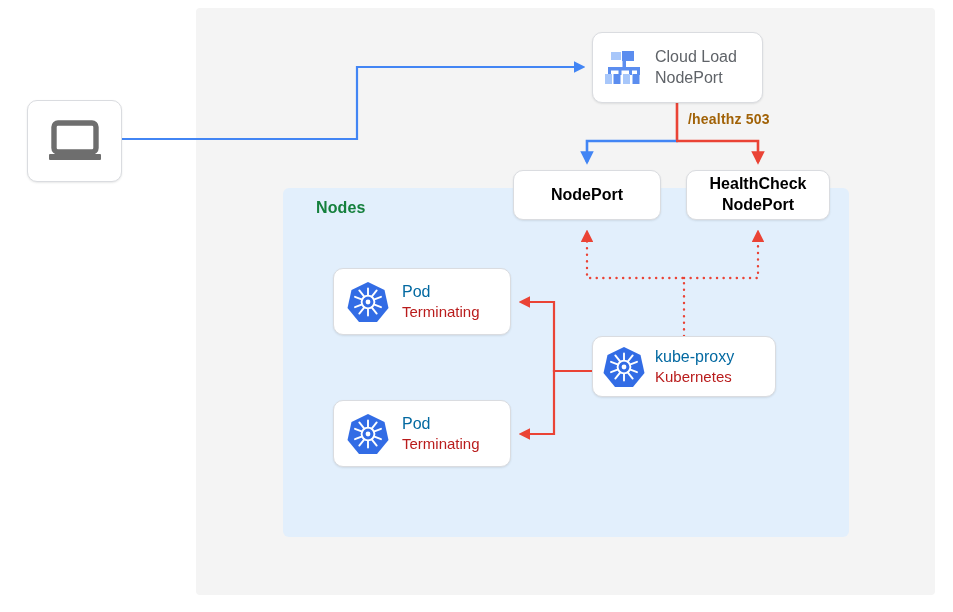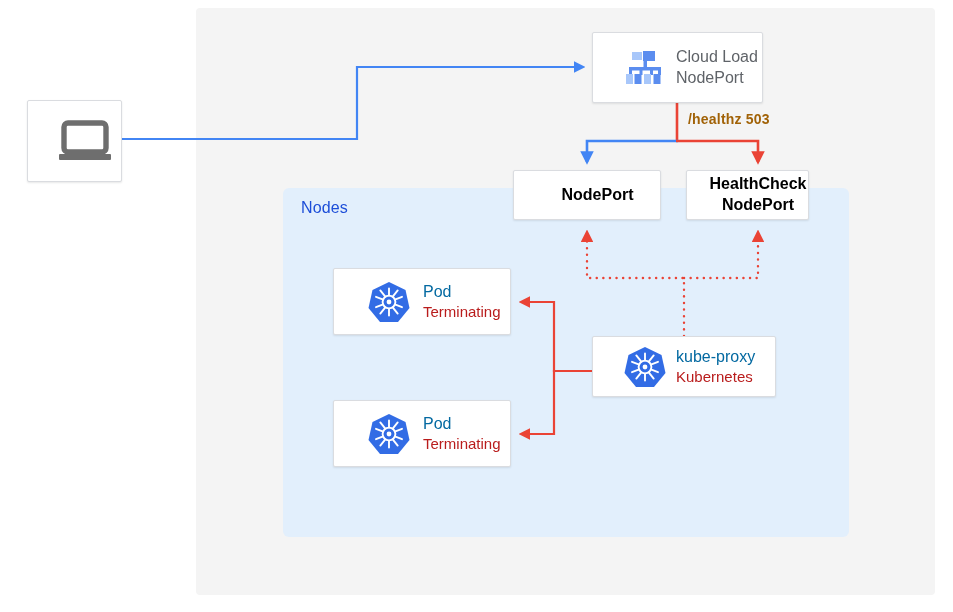--- a/index.html
+++ b/index.html
@@ -33,35 +33,35 @@
     position: absolute;
     left: 283px;
     top: 188px;
     width: 566px;
     height: 349px;
     background: #e2effc;
     border-radius: 6px;
   }
   .nodes-label {
     position: absolute;
-    left: 301px;
+    left: 316px;
     top: 199px;
     font-size: 16px;
-    color: #1d4ed8;
+    color: #15803d;
     letter-spacing: .1px;
+    font-weight: bold;
   }
   
   .card {
     position: absolute;
     background: #ffffff;
     border: 1px solid #dadce0;
-    border-radius: 2px;
+    border-radius: 10px;
     box-sizing: border-box;
     box-shadow: 0 1px 2px rgba(60,64,67,.12);
-    padding-left: 21px;
   }
   .card-inner {
     display: flex;
     align-items: center;
     width: 100%;
     height: 100%;
   }
   .card-icon {
     flex: 0 0 auto;
     display: flex;
@@ -84,21 +84,21 @@
   }
   
   #client-box   { left: 27px;  top: 100px; width: 95px;  height: 82px; }
   #clb-box      { left: 592px; top: 32px;  width: 171px; height: 71px; }
   #clb-box .card-icon { width: 62px; }
   #clb-box .card-text { font-size: 16px; }
   #clb-box .t-main { color: #5f6368; font-size: 16px; }
 
   #nodeport-box { left: 513px; top: 170px; width: 148px; height: 50px;
                   display: flex; align-items: center; justify-content: center; }
-  #hc-box       { left: 686px; top: 170px; width: 123px; height: 50px;
+  #hc-box       { left: 686px; top: 170px; width: 144px; height: 50px;
                   display: flex; align-items: center; justify-content: center; }
   .port-label {
     font-weight: bold;
     font-size: 16px;
     color: #000000;
     text-align: center;
     line-height: 1.3;
     white-space: pre-line;
   }
 

